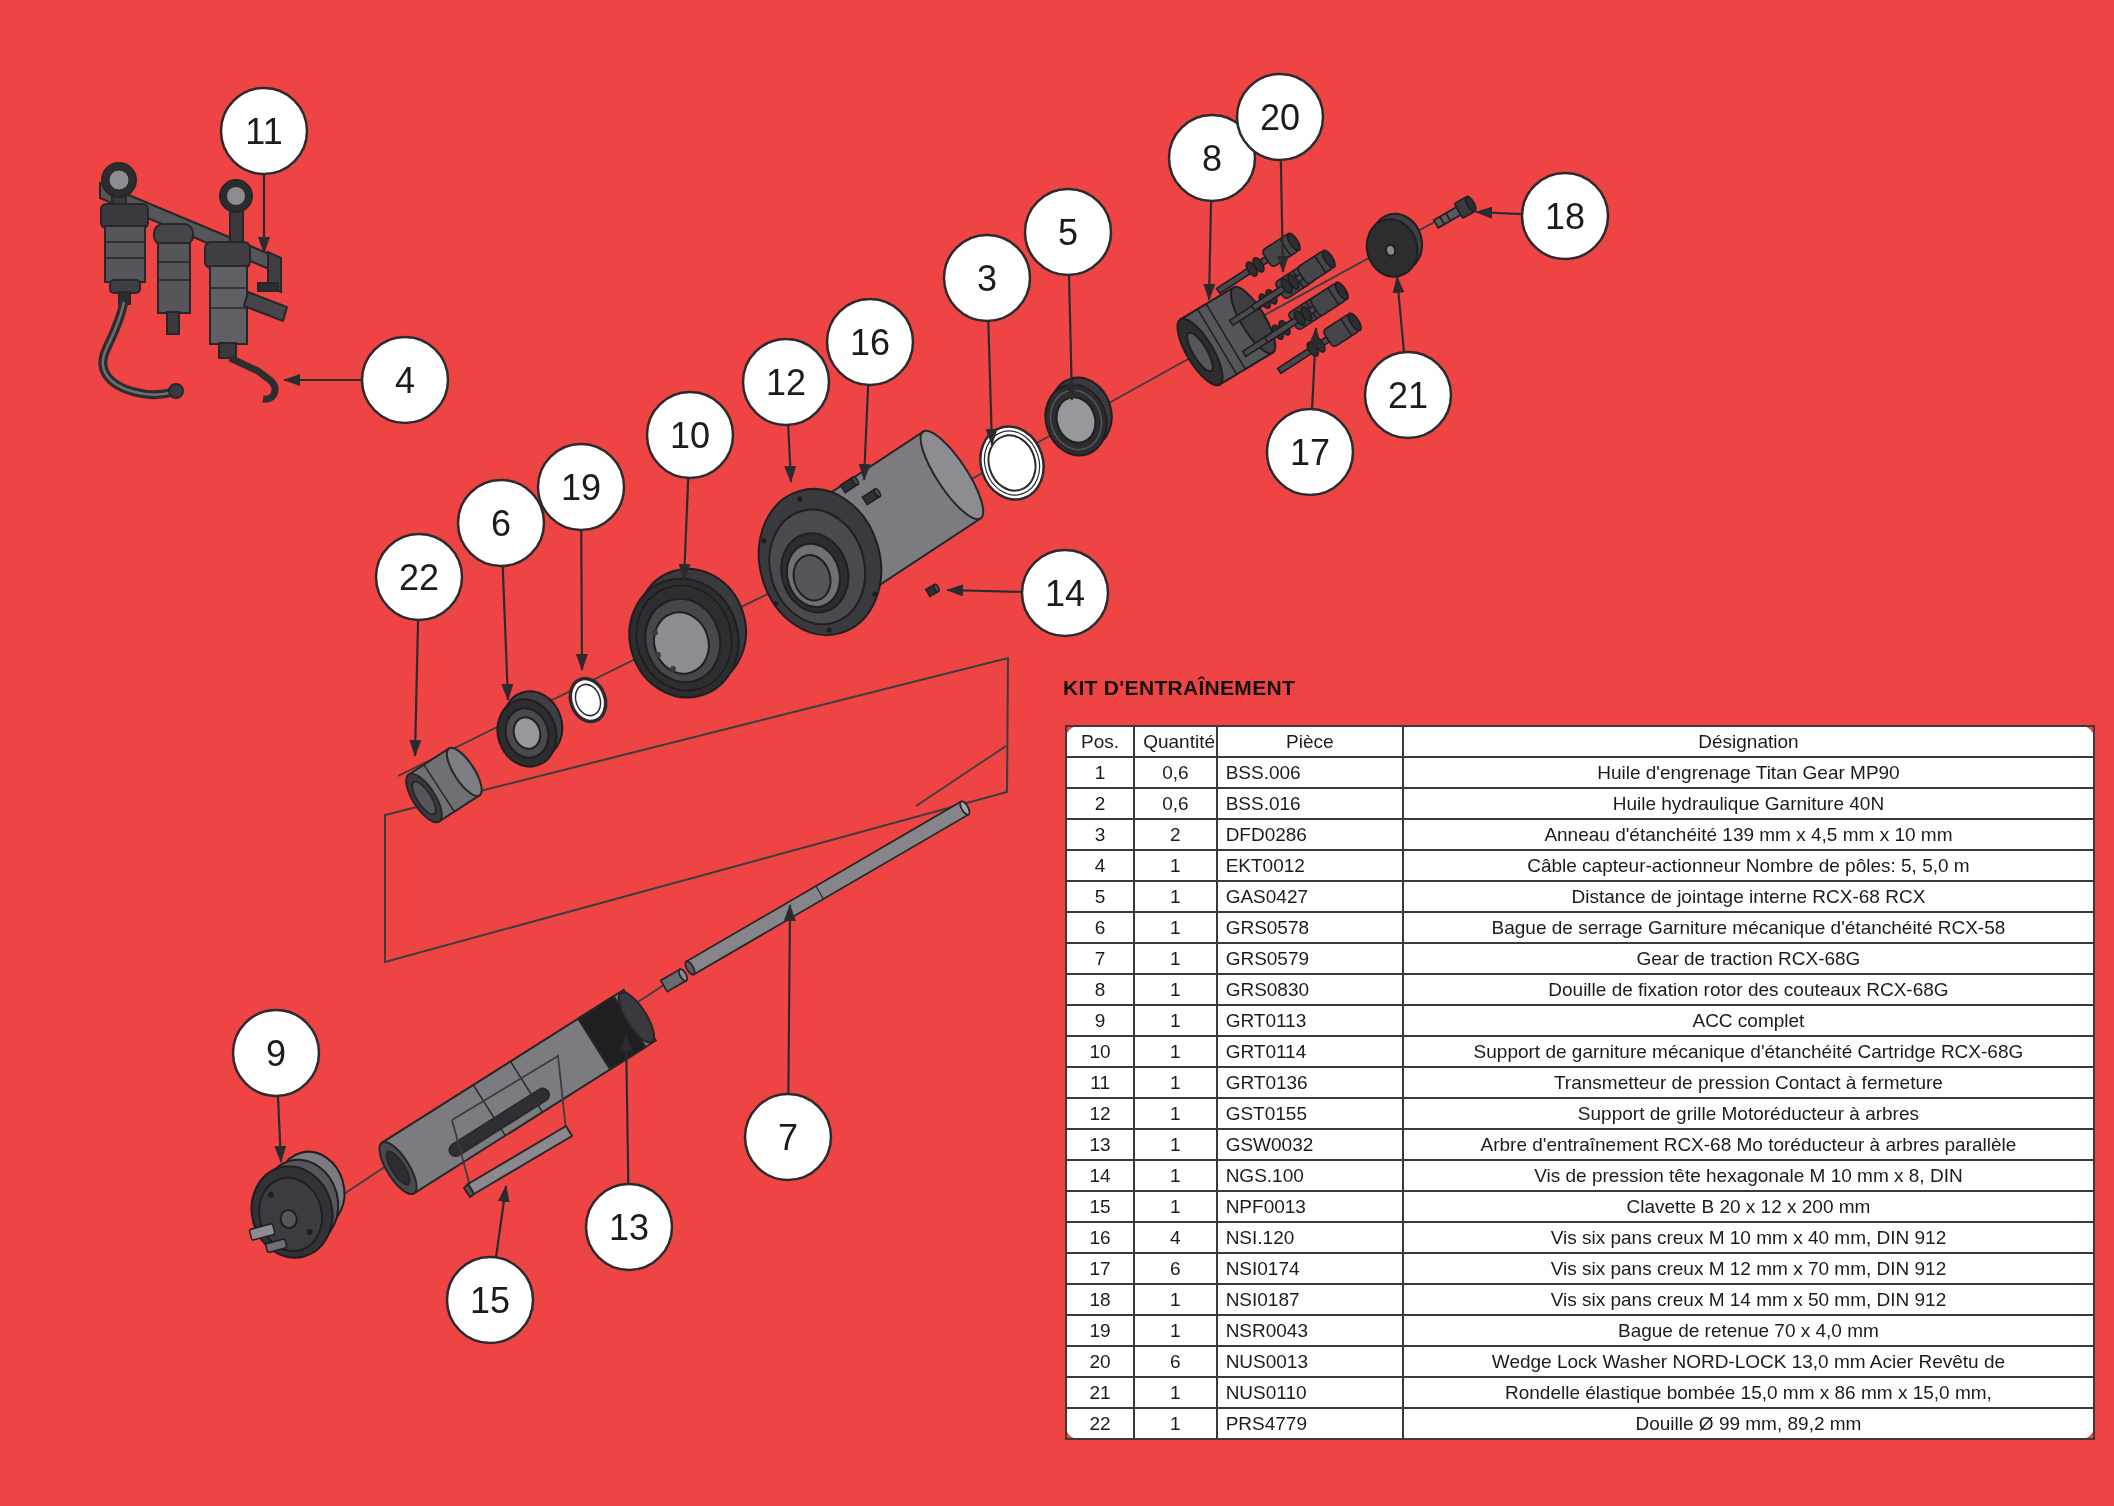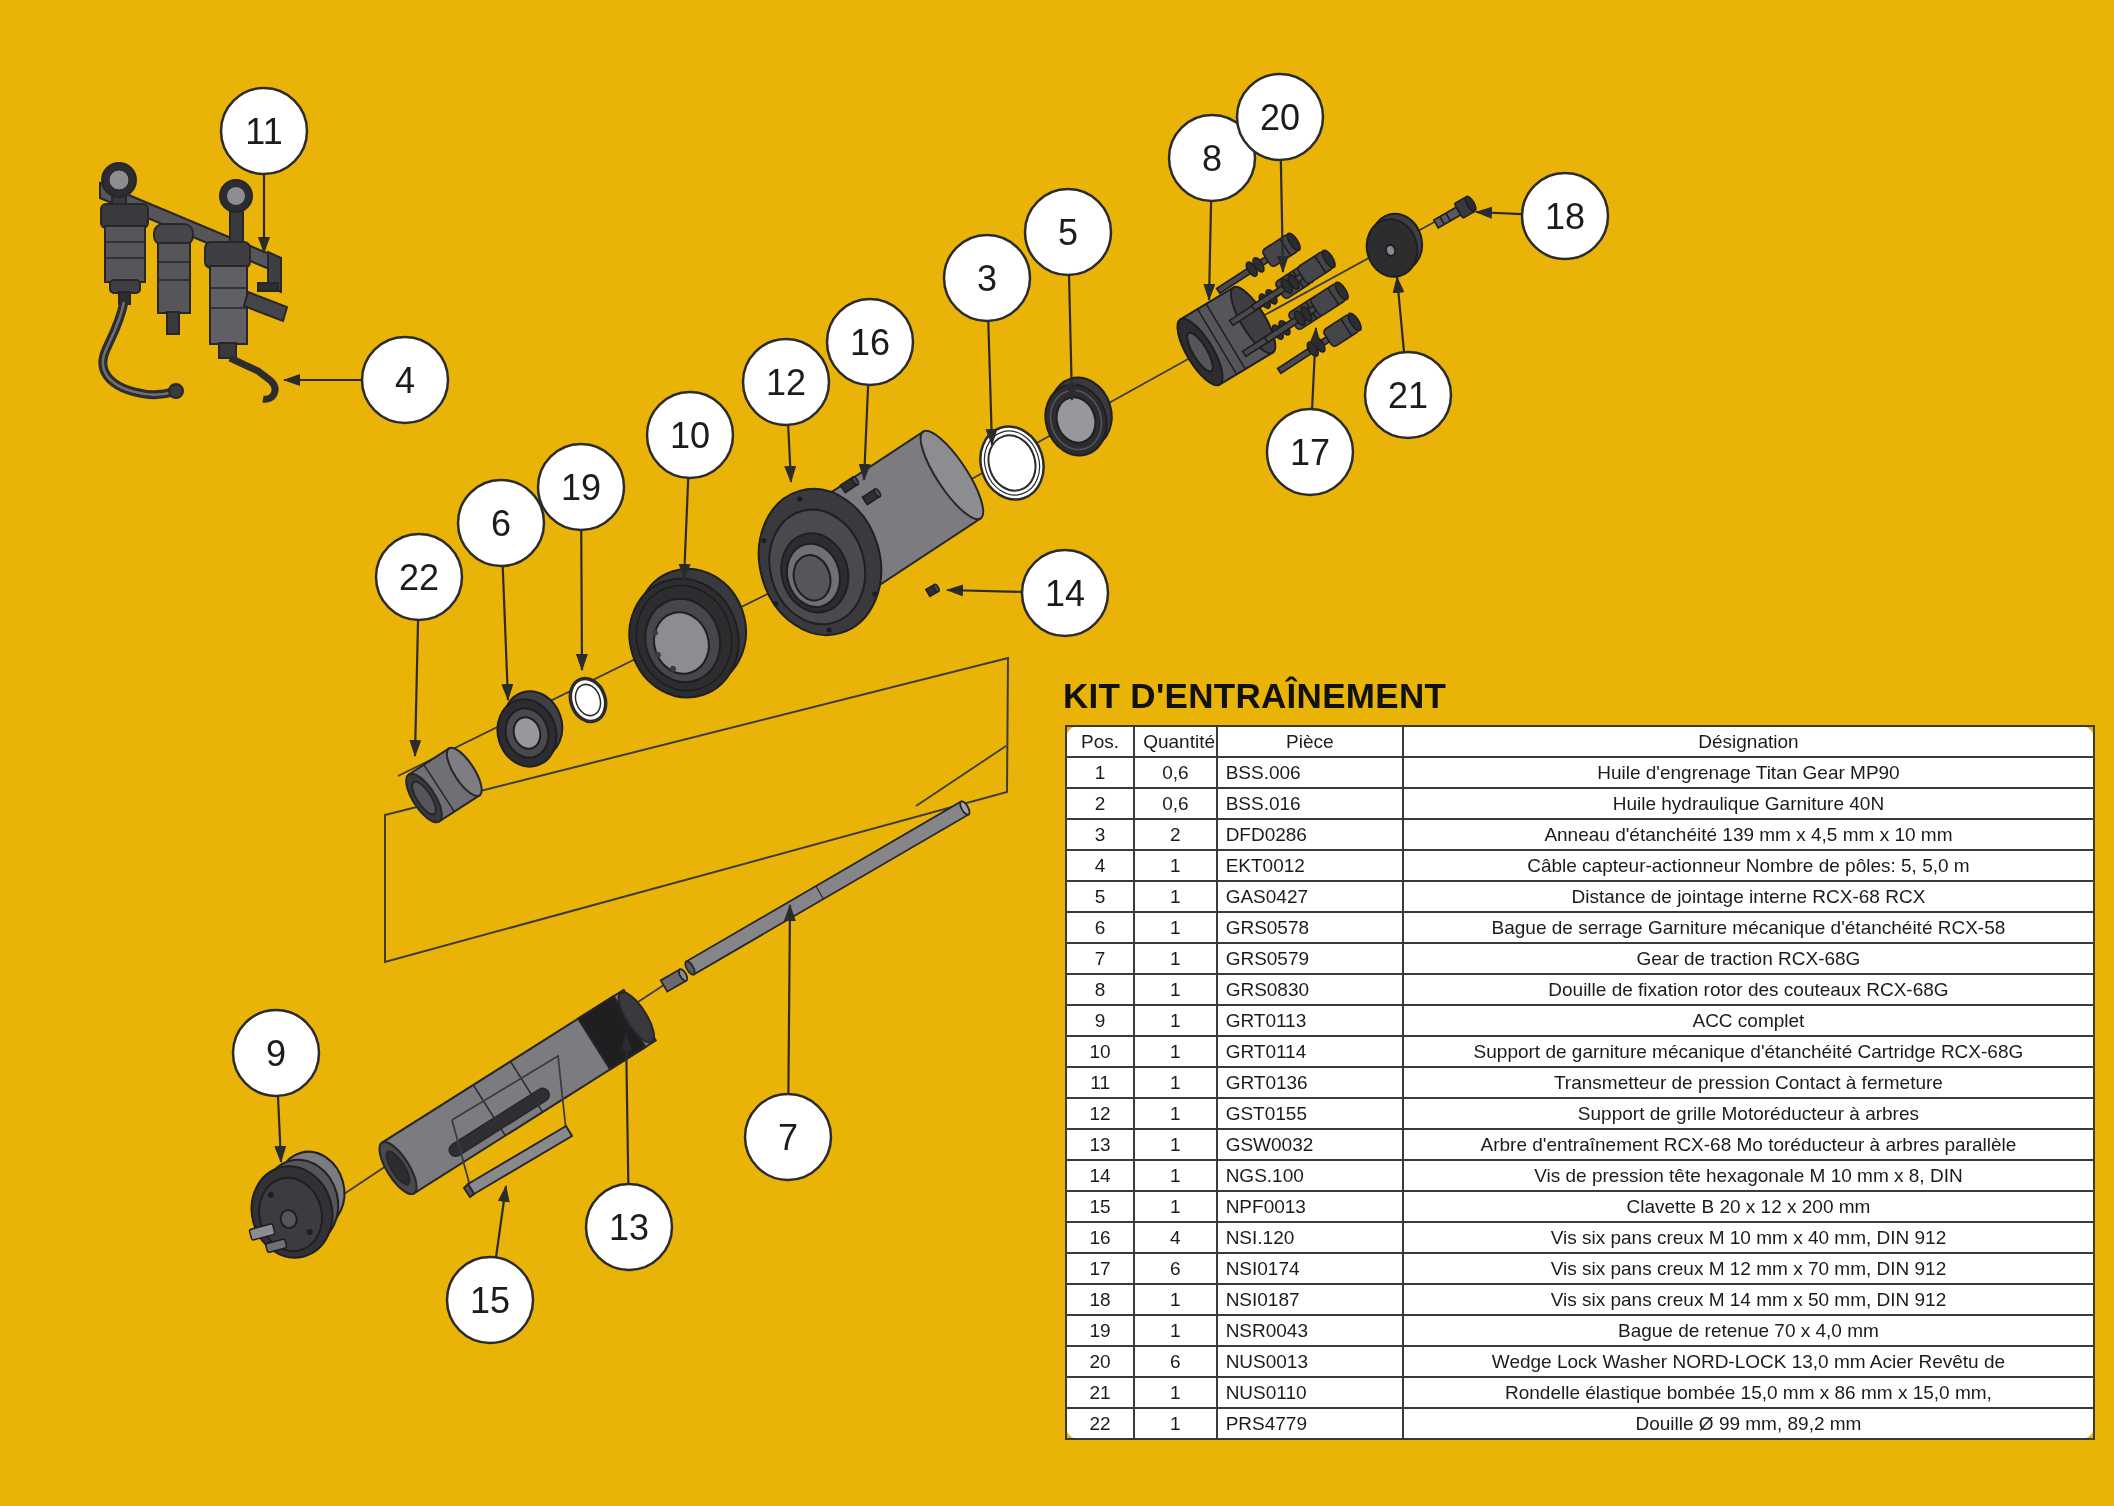--- a/index.html
+++ b/index.html
@@ -1,19 +1,19 @@
 <!DOCTYPE html>
 <html><head>
 <meta charset="utf-8">
 <style>
   html,body{margin:0;padding:0;background:#fff;}
-  #page{position:relative;width:2114px;height:1506px;background:#eab308;overflow:hidden;
+  #page{position:relative;width:2114px;height:1506px;background:#ef4444;overflow:hidden;
         font-family:"Liberation Sans", sans-serif;color:#1b1b1b;}
   #diagram-svg{position:absolute;left:0;top:0;width:2114px;height:1506px;}
-  #kit-title{position:absolute;left:1063px;top:676px;font-size:35px;font-weight:bold;
+  #kit-title{position:absolute;left:1063px;top:676px;font-size:21px;font-weight:bold;
              letter-spacing:0.3px;color:#111;text-align:center;}
   #parts-table{position:absolute;left:1065px;top:725px;width:1030px;border-collapse:collapse;
                table-layout:fixed;background:#fff;border-radius:16px;}
   #parts-table th,#parts-table td{border:2px solid #3a3a3a;height:29px;padding:0 8px;
                font-size:19px;line-height:1.05;white-space:nowrap;overflow:hidden;}
   #parts-table th{font-weight:normal;text-align:center;}
   .col-pos{width:49px;text-align:center;}
   .col-qty{width:63px;text-align:center;}
   .col-piece{width:165px;text-align:left;}
   .col-des{width:661px;text-align:center;}

